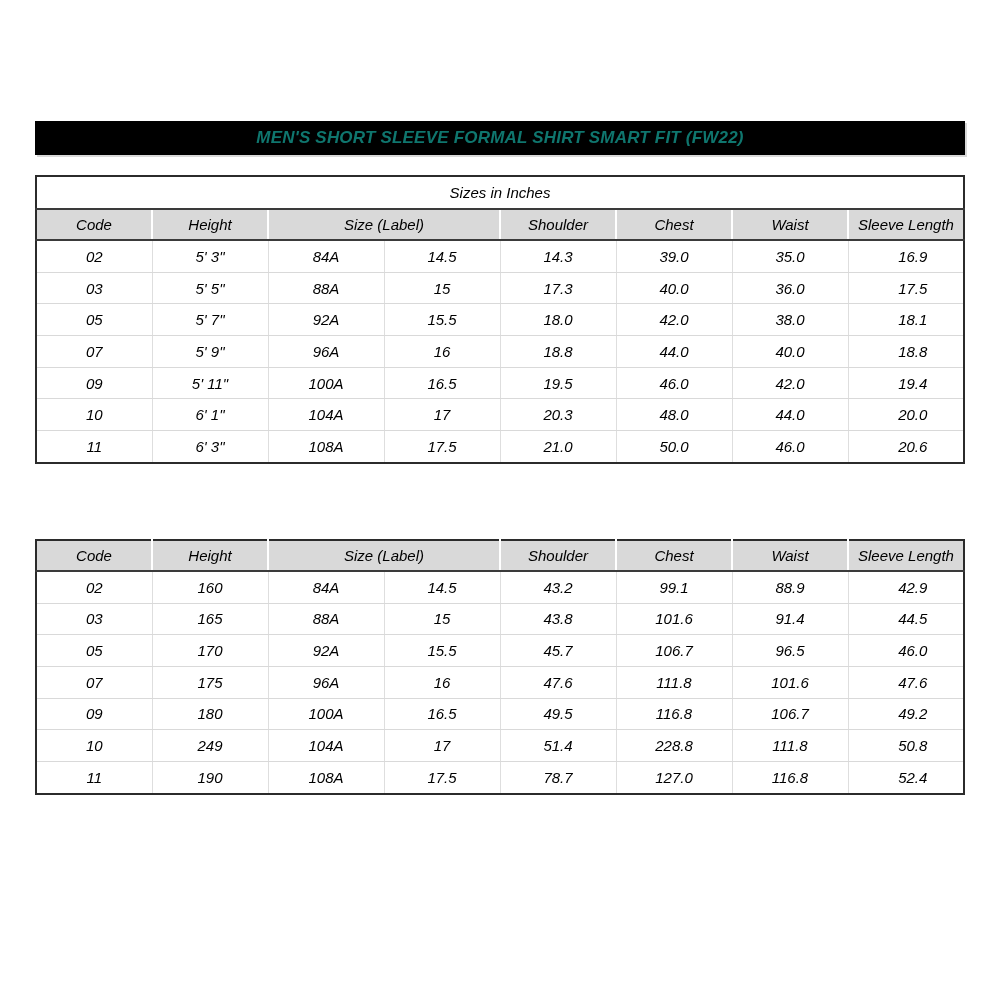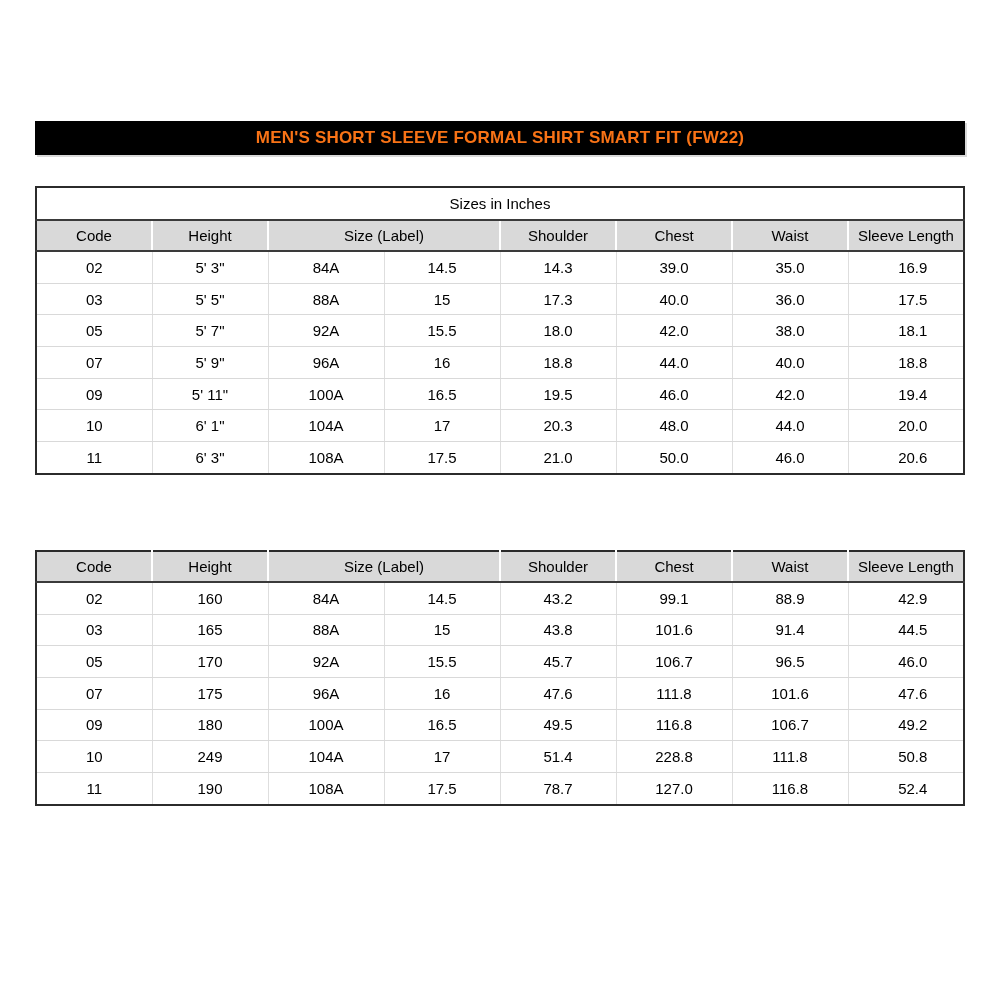--- a/index.html
+++ b/index.html
@@ -22,27 +22,28 @@
     width: 100%;
     height: 34px;
     background: #000000;
     box-shadow: 2px 2px 0 #d9d9d9;
     display: flex;
     align-items: center;
     justify-content: center;
     box-sizing: border-box;
   }
   .banner .banner-title {
-    color: #f97316;
+    color: #0f766e;
     font-size: 17px;
     font-weight: 700;
     letter-spacing: 0.2px;
     white-space: nowrap;
-  }
-  .tables-wrap { margin-top: 31px; }
+    font-style: italic;
+  }
+  .tables-wrap { margin-top: 20px; font-style: italic; }
   table.size-table {
     width: 100%;
     border-collapse: collapse;
     table-layout: fixed;
     border: 2px solid #2b2b2b;
     background: #ffffff;
   }
   .table-gap { height: 75px; }
   table.size-table th, table.size-table td {
     text-align: center;

